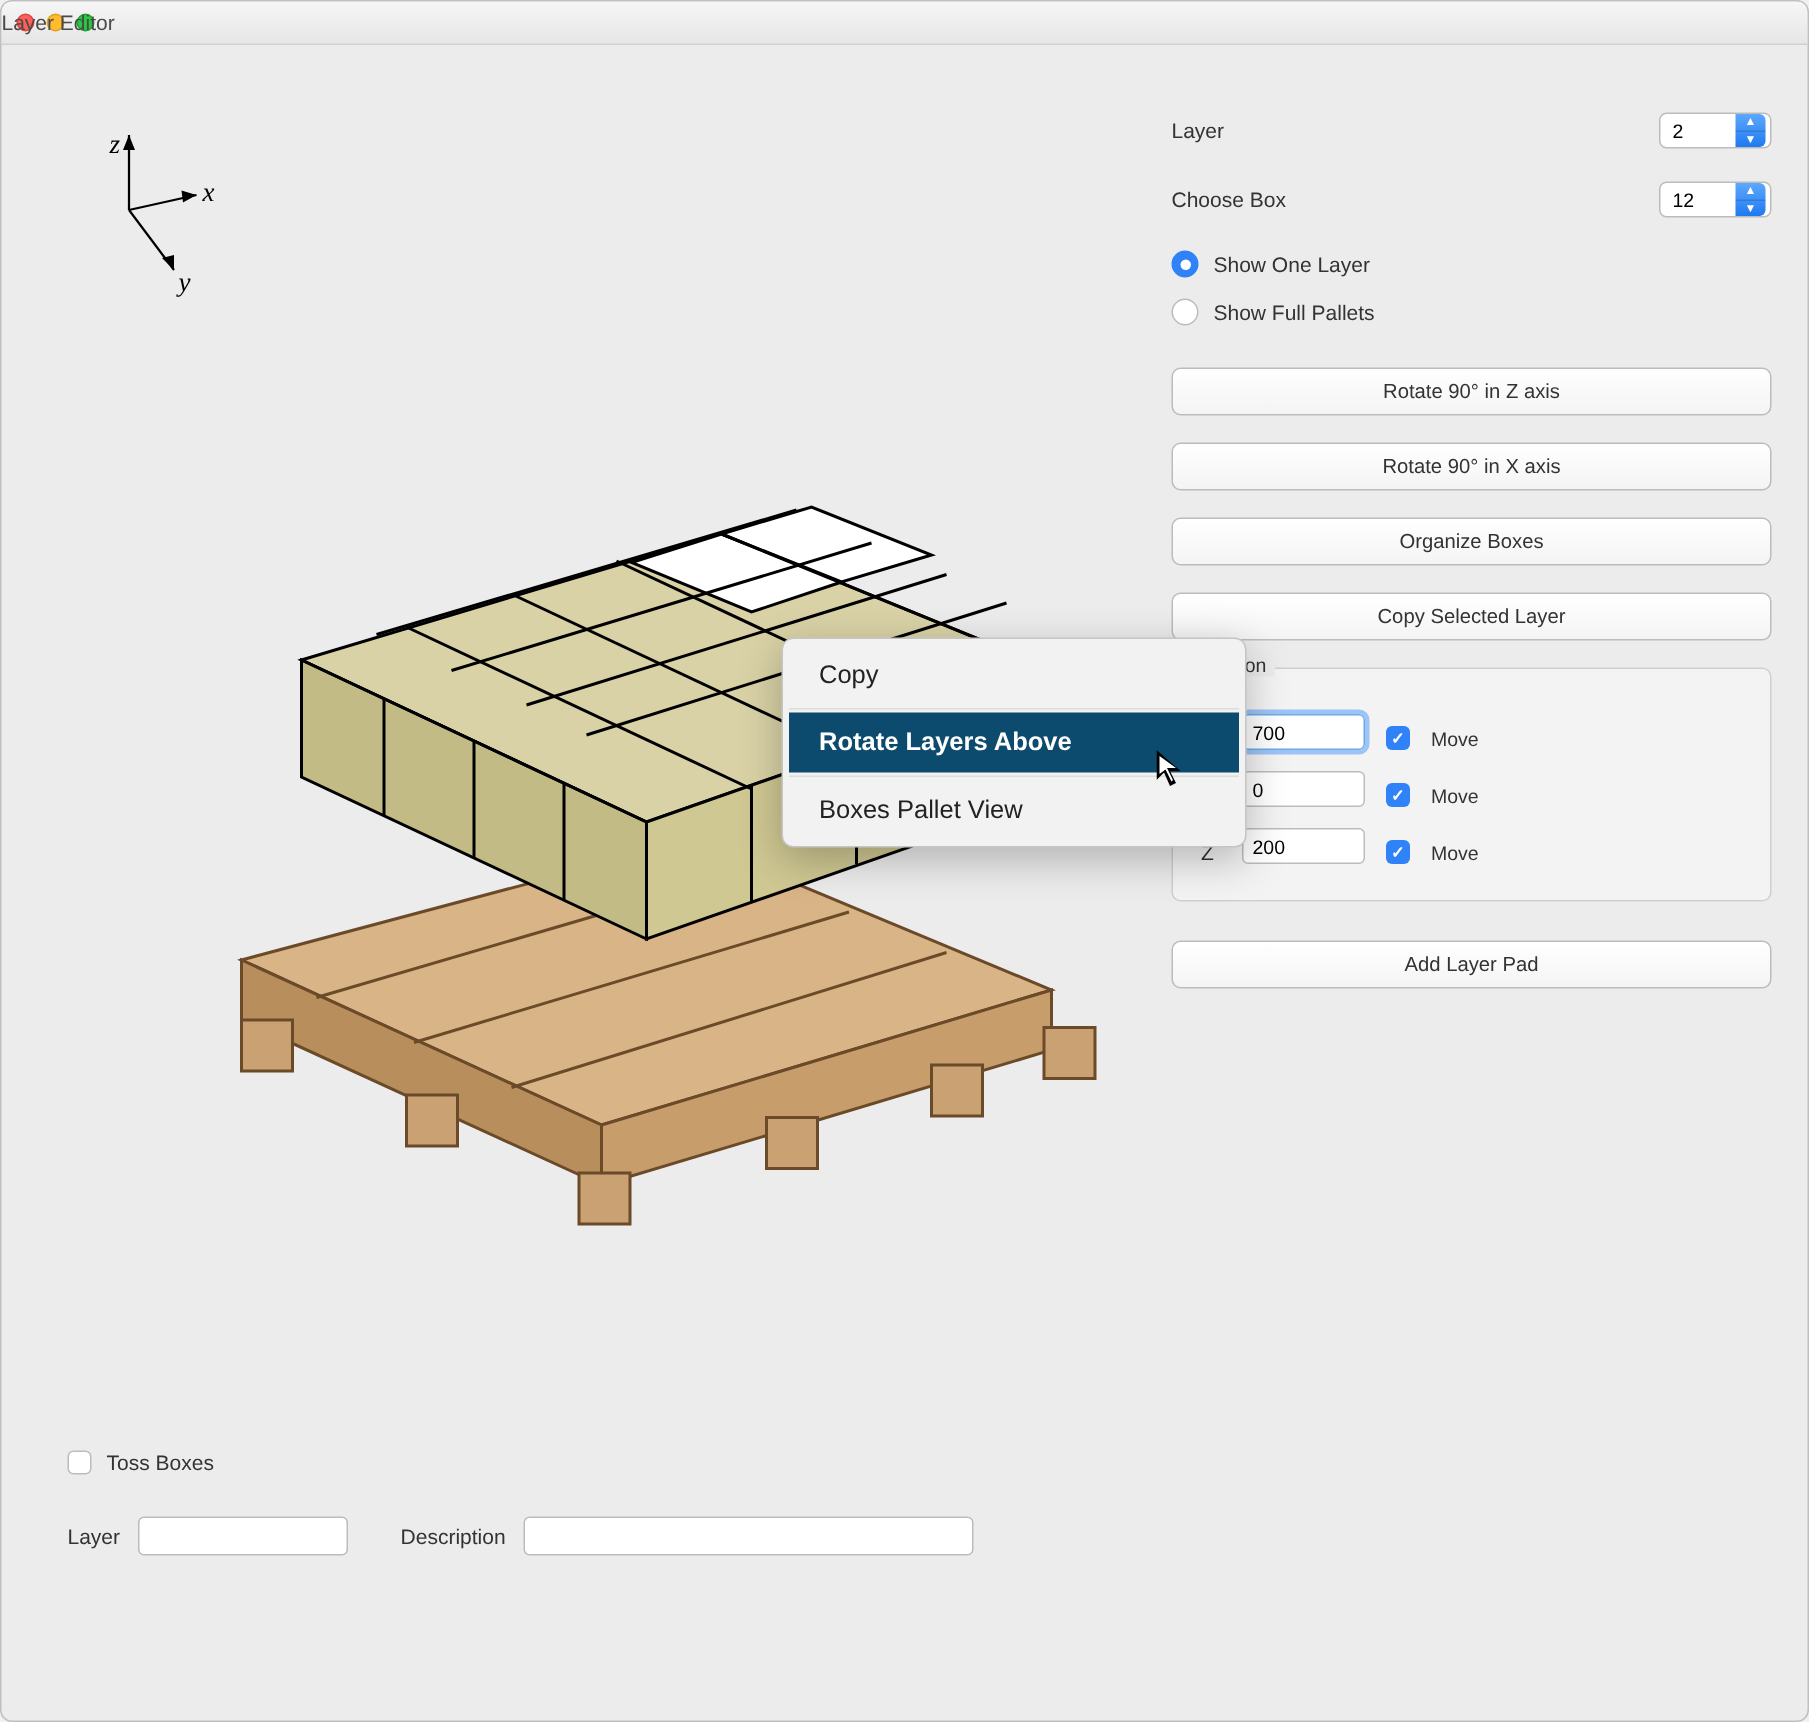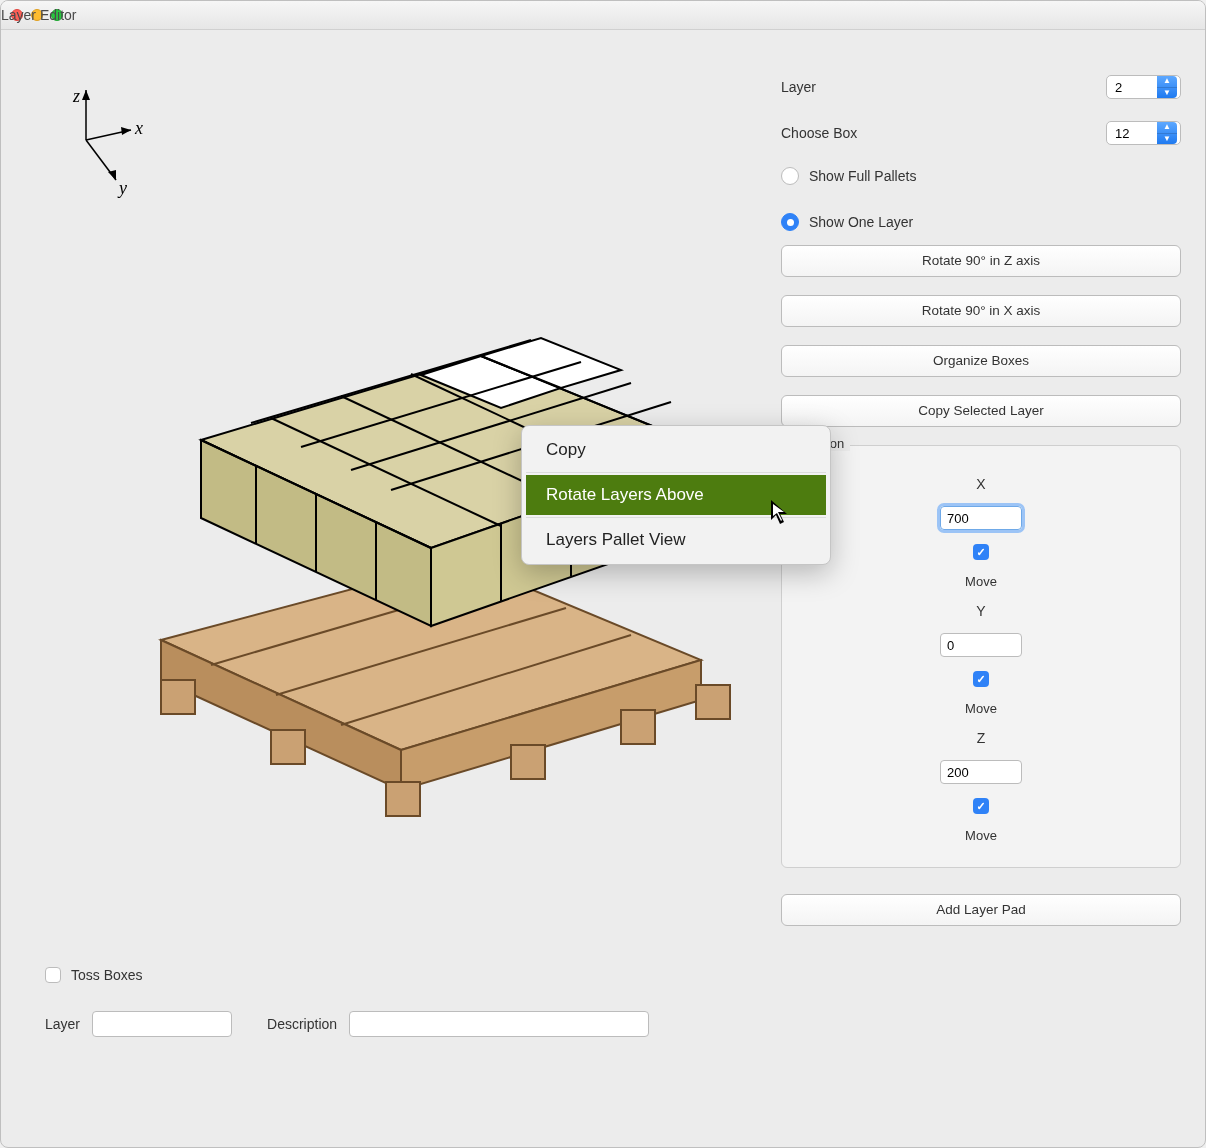--- a/index.html
+++ b/index.html
@@ -89,21 +89,21 @@
     background: linear-gradient(#ffffff,#f4f4f4);
     border: 1px solid #bcbcbc; border-radius: 6px;
     font-size: 13.5px; color:#333; text-align:center;
     line-height: 30px; margin-bottom: 18px;
   }
   .groupbox {
     border: 1px solid #cfcfcf; border-radius: 6px; background:#f3f3f3;
     padding: 16px 14px 10px; margin-bottom: 26px; position: relative;
   }
   .groupbox .title { position:absolute; top:-10px; left:10px; background:#ececec; padding:0 6px; font-size:13px;}
-  .pos-row { display:flex; align-items:center; gap:14px; margin: 14px 0; flex-direction: column; }
+  .pos-row { display:flex; align-items:flex-end; gap:14px; margin: 14px 0; }
   .pos-row .axl { width: 18px; text-align:center; font-size: 14px;}
   .pos-row input[type=text] {
     width: 82px; height: 24px; border:1px solid #bcbcbc; border-radius:4px; padding:0 6px; font-size:13px;
   }
   .pos-row input.focused {
     outline: 3px solid #9cc4f6; border-color:#6fa9e8;
   }
   .chk { width:16px;height:16px;border-radius:4px;background:#2f82f7;display:inline-flex;align-items:center;justify-content:center;}
   .chk::after { content:"✓"; color:#fff; font-size:11px; font-weight:bold;}
   .plain-chk { width:16px;height:16px;border:1px solid #bcbcbc;border-radius:4px;background:#fff;display:inline-block;}
@@ -118,21 +118,21 @@
     background: linear-gradient(#ffffff,#f4f4f4); text-align:center; line-height:26px; font-size:14px;
   }
   
   .ctxmenu {
     position:absolute; left: 520px; top: 395px; width: 310px;
     background: #f2f2f2; border:1px solid #c5c5c5; border-radius:8px;
     box-shadow: 0 8px 28px rgba(0,0,0,.25);
     padding: 4px 4px; z-index: 50;
   }
   .ctxmenu .item { padding: 10px 20px; font-size: 17px; color:#222; }
-  .ctxmenu .item.sel { background:#4d7c0f; color:#fff; }
+  .ctxmenu .item.sel { background:#0c4a6e; color:#fff;font-weight:bold; }
   .ctxmenu hr { border:none; border-top:1px solid #dcdcdc; margin:2px 0;}
   .cursor {
     position:absolute; left: 770px; top: 470px; z-index:60;
     width: 0; height: 0;
   }
 </style>
 </head>
 <body>
 
 <div class="window">
@@ -235,27 +235,27 @@
         <div class="lbl">Choose Box</div>
         <div class="stepper" style="margin-left:auto;">
           <input type="text" value="12" style="">
           <div class="arrows">
               <div>▲</div>
               <div>▼</div>
             </div>
         </div>
       </div>
 
+      <div class="radio-row">
+        <span class="radio checked"></span>
+        <span>Show One Layer</span>
+      </div>
       <div class="radio-row" style="margin-bottom:28px;">
         <span class="radio"></span>
         <span>Show Full Pallets</span>
-      </div>
-      <div class="radio-row">
-        <span class="radio checked"></span>
-        <span>Show One Layer</span>
       </div>
 
       <div class="btn">Rotate 90° in Z axis</div>
       <div class="btn">Rotate 90° in X axis</div>
       <div class="btn">Organize Boxes</div>
       <div class="btn">Copy Selected Layer</div>
 
       <div class="groupbox">
         <div class="title">Position</div>
         <div class="pos-row">
@@ -293,21 +293,21 @@
         <input class="field" style="width: 300px;" value="">
       </div>
     </div>
 
 
     <div class="ctxmenu">
       <div class="item">Copy</div>
       <hr>
       <div class="item sel">Rotate Layers Above</div>
       <hr>
-      <div class="item">Layers Pallet View</div>
+      <div class="item">Boxes Pallet View</div>
     </div>
 
     <div class="cursor">
       <svg width="20" height="26">
           <polygon points="0,0 0,20 5,15 9,24 13,22 9,14 16,14" fill="#000"></polygon>
           <polygon points="2,4 2,16 6,13 10,21 11,20 7,12 13,12" fill="#fff"></polygon>
         </svg>
     </div>
 
   </div>

